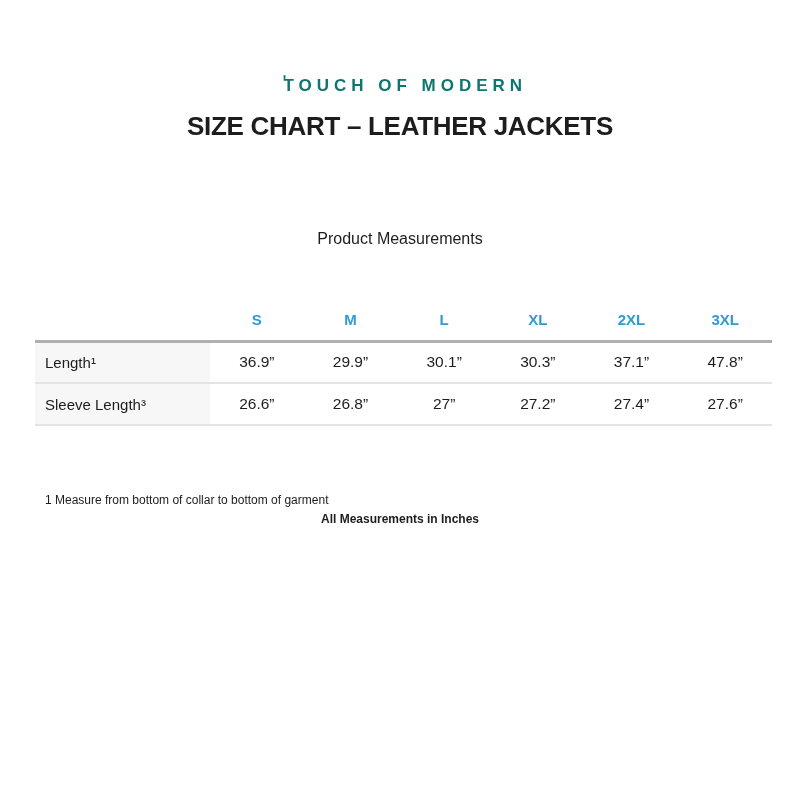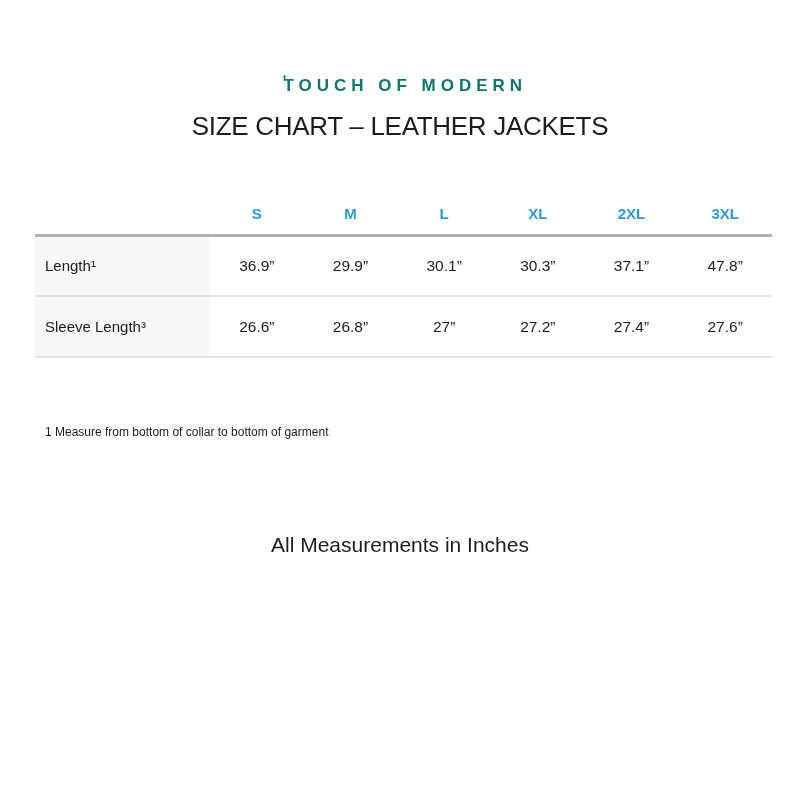--- a/index.html
+++ b/index.html
@@ -42,21 +42,21 @@
     letter-spacing: 0;
     margin-right: -3px;
   }
 
   
   .title {
     margin: 13px 0 0 0;
     text-align: center;
     font-size: 26px;
     line-height: 34px;
-    font-weight: normal;
+    font-weight: bold;
     letter-spacing: -0.3px;
   }
 
   
   .subtitle {
     margin-top: 86px;
     text-align: center;
     font-size: 16px;
     line-height: 20px;
   }
@@ -73,21 +73,21 @@
     height: 41px;
     font-size: 15px;
     font-weight: bold;
     color: var(--accent-blue);
     text-align: center;
     vertical-align: middle;
     border-bottom: 3px solid var(--header-rule);
     padding: 0;
   }
   table.size-table tbody td {
-    height: 61px;
+    height: 42px;
     font-size: 15.5px;
     text-align: center;
     vertical-align: middle;
     border-bottom: 2px solid var(--row-rule);
     padding: 0;
   }
   table.size-table tbody td.label-col {
     text-align: left;
     padding-left: 10px;
     font-size: 15px;
@@ -96,38 +96,38 @@
 
   
   .footnotes {
     margin: 66px 0 0 45px;
     font-size: 12px;
     line-height: 16px;
   }
 
   
   .footer-note {
-    margin-top: 94px;
     text-align: center;
-    font-size: 21px;
+    font-size: 12px;
     line-height: 22px;
-    font-weight: normal;
+    font-weight: bold;
   }
 </style>
 </head>
 <body>
 
 <div class="page">
 
   <div class="logo">
     <span class="tick">ʹ</span><span>TOUCH OF MODERN</span>
   </div>
 
   <h1 class="title">SIZE CHART – LEATHER JACKETS</h1>
 
+  <div class="subtitle">Product Measurements</div>
 
   <table class="size-table">
     <colgroup>
       <col class="label-col-def">
       <col>
         <col>
         <col>
         <col>
         <col>
         <col>

